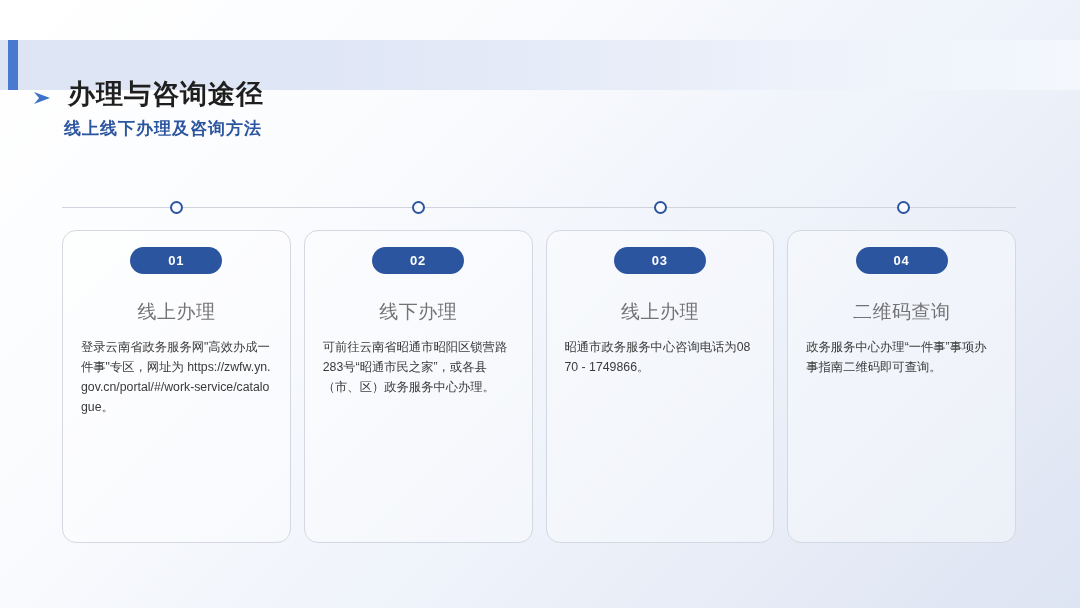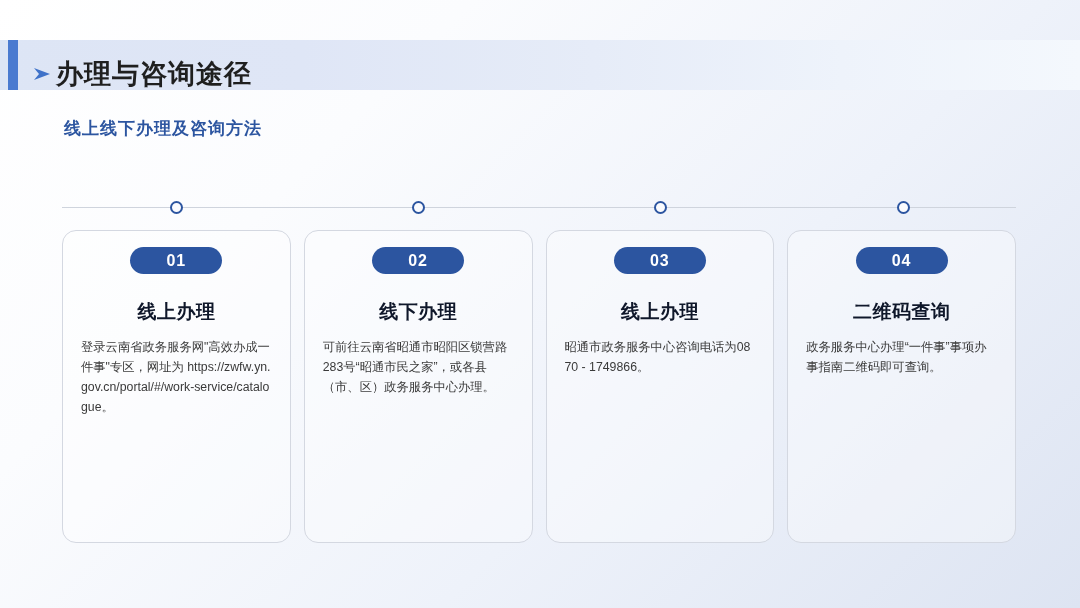--- a/index.html
+++ b/index.html
@@ -32,22 +32,22 @@
     width: 10px;
     height: 50px;
     background: #4a7ad0;
   }
   .header-row {
     position: absolute;
     left: 32px;
     top: 40px;
     height: 68px;
     display: flex;
-    align-items: center;
-    gap: 2px;
+    align-items: flex-end;
+    gap: 14px;
   }
   .chevron-icon {
     display: block;
     width: 22px;
     height: 20px;
     color: #3f72c9;
   }
   .header-title {
     font-size: 27px;
     font-weight: bold;
@@ -112,33 +112,33 @@
     box-sizing: border-box;
     padding-top: 16px;
   }
   .badge {
     width: 92px;
     height: 27px;
     margin: 0 auto;
     border-radius: 14px;
     background: #2c55a0;
     color: #ffffff;
-    font-size: 16px;
+    font-size: 13px;
     font-weight: bold;
     letter-spacing: 1px;
     display: flex;
     align-items: center;
     justify-content: center;
   }
   .card-title {
     margin-top: 25px;
     text-align: center;
     font-size: 19px;
-    font-weight: bold;
-    color: #0f172a;
+    font-weight: normal;
+    color: #737373;
     letter-spacing: 0.5px;
   }
   .card-body {
     margin: 13px 18px 0 18px;
     font-size: 12.3px;
     line-height: 1.62;
     color: #3a3a3a;
     word-break: break-all;
     text-align: left;
   }

